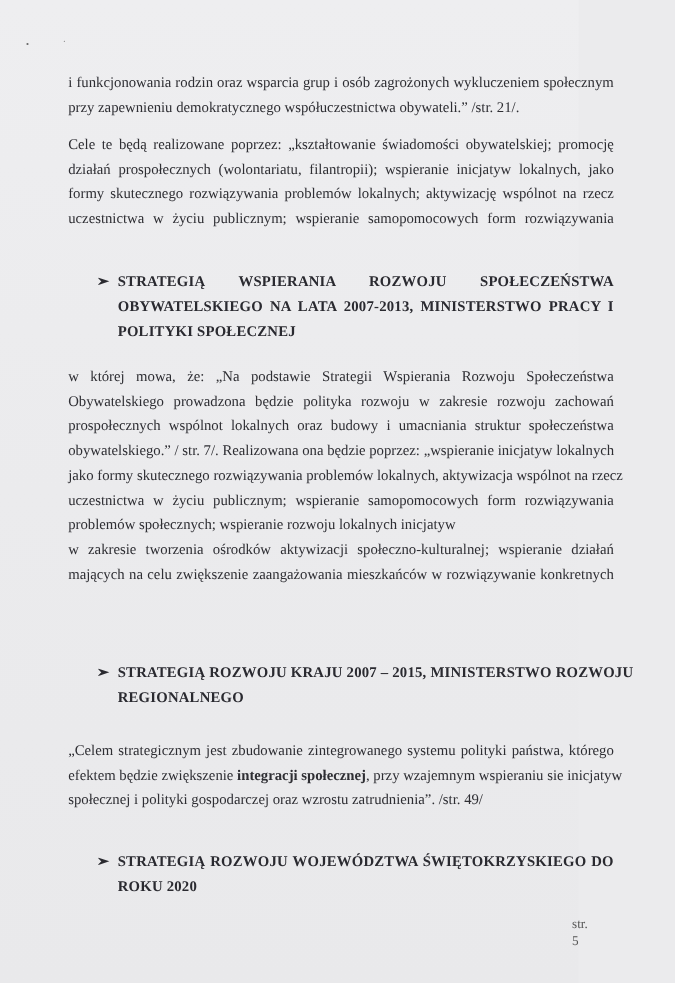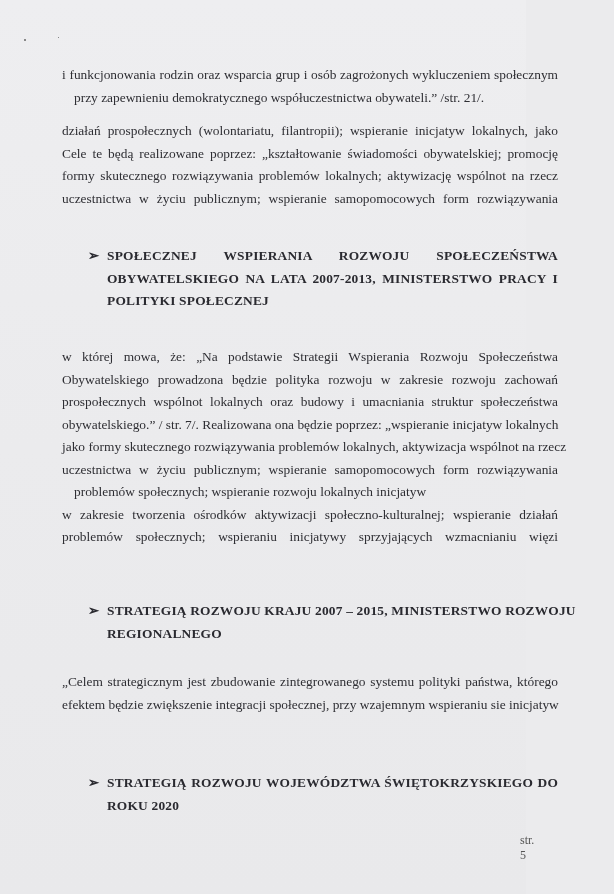--- a/index.html
+++ b/index.html
@@ -14,86 +14,87 @@
     position: absolute; left: 0; top: 0; width: 526px; height: 894px;
     background: linear-gradient(180deg, #eeeef0 0%, #ebebed 50%, #e9e9eb 100%);
   }
   .speck { position: absolute; width: 2px; height: 2px; background: #666; border-radius: 1px; }
   .para {
     position: absolute; left: 62px; width: 496px;
     font-size: 13.4px; line-height: 22.5px;
     text-align: justify; margin: 0;
   }
   .line { display: block; text-align: justify; text-align-last: justify; white-space: nowrap; }
-  .line.last { text-align-last: left; margin-left: 12px; }
+  .line.last { text-align-last: left; }
   .heading {
     position: absolute; left: 88px; width: 470px;
     font-weight: bold; font-size: 13.4px; line-height: 22.5px;
     letter-spacing: 0.2px; color: #2a2a30;
   }
   .heading .arrow { position: absolute; left: 0; top: 0; width: 14px; }
   .heading .htext { margin-left: 19px; }
   .heading .hline { display: block; text-align: justify; text-align-last: justify; white-space: nowrap; }
   .heading .hline.last { text-align-last: left; }
-  .bold { font-weight: normal; }
+  .bold { font-weight: bold; }
   .footer {
     position: absolute; left: 520px; top: 833px; font-size: 12px; color: #555;
   }
 </style>
 </head>
 <body>
 
 <div class="page">
   <span class="speck" style="left:24px;top:39px;"></span>
   <span class="speck" style="left:58px;top:37px;width:1px;height:1px;"></span>
 
   <div class="para" style="top:64px;">
     <span class="line">i funkcjonowania rodzin oraz wsparcia grup i osób zagrożonych wykluczeniem społecznym</span>
     <span class="line last">przy zapewnieniu demokratycznego współuczestnictwa obywateli.” /str. 21/.</span>
   </div>
 
   <div class="para" style="top:120px;">
+    <span class="line">Cele te będą realizowane poprzez: „kształtowanie świadomości obywatelskiej; promocję</span>
     <span class="line">działań prospołecznych (wolontariatu, filantropii); wspieranie inicjatyw lokalnych, jako</span>
-    <span class="line">Cele te będą realizowane poprzez: „kształtowanie świadomości obywatelskiej; promocję</span>
     <span class="line">formy skutecznego rozwiązywania problemów lokalnych; aktywizację wspólnot na rzecz</span>
     <span class="line">uczestnictwa w życiu publicznym; wspieranie samopomocowych form rozwiązywania</span>
   </div>
 
   <div class="heading" style="top:245px;">
     <span class="arrow">➢</span>
     <div class="htext">
-      <span class="hline">SPOŁECZNEJ WSPIERANIA ROZWOJU SPOŁECZEŃSTWA</span>
+      <span class="hline">STRATEGIĄ WSPIERANIA ROZWOJU SPOŁECZEŃSTWA</span>
       <span class="hline">OBYWATELSKIEGO NA LATA 2007-2013, MINISTERSTWO PRACY I</span>
       <span class="hline last">POLITYKI SPOŁECZNEJ</span>
     </div>
   </div>
 
-  <div class="para" style="top:346px;">
+  <div class="para" style="top:331px;">
     <span class="line">w której mowa, że: „Na podstawie Strategii Wspierania Rozwoju Społeczeństwa</span>
     <span class="line">Obywatelskiego prowadzona będzie polityka rozwoju w zakresie rozwoju zachowań</span>
     <span class="line">prospołecznych wspólnot lokalnych oraz budowy i umacniania struktur społeczeństwa</span>
     <span class="line">obywatelskiego.” / str. 7/. Realizowana ona będzie poprzez: „wspieranie inicjatyw lokalnych</span>
     <span class="line">jako formy skutecznego rozwiązywania problemów lokalnych, aktywizacja wspólnot na rzecz</span>
     <span class="line">uczestnictwa w życiu publicznym; wspieranie samopomocowych form rozwiązywania</span>
     <span class="line last">problemów społecznych; wspieranie rozwoju lokalnych inicjatyw</span>
     <span class="line">w zakresie tworzenia ośrodków aktywizacji społeczno-kulturalnej; wspieranie działań</span>
-    <span class="line">problemów społecznych; wspieraniu inicjatywy sprzyjających wzmacnianiu więzi</span>
+    <span class="line">mających na celu zwiększenie zaangażowania mieszkańców w rozwiązywanie konkretnych</span>
   </div>
 
   <div class="heading" style="top:600px;">
     <span class="arrow">➢</span>
     <div class="htext">
       <span class="hline">STRATEGIĄ ROZWOJU KRAJU 2007 – 2015, MINISTERSTWO ROZWOJU</span>
       <span class="hline last">REGIONALNEGO</span>
     </div>
   </div>
 
   <div class="para" style="top:671px;">
     <span class="line">„Celem strategicznym jest zbudowanie zintegrowanego systemu polityki państwa, którego</span>
     <span class="line"><span>efektem będzie zwiększenie </span><span class="bold">integracji społecznej</span><span>, przy wzajemnym wspieraniu sie inicjatyw</span></span>
+    <span class="line last">społecznej i polityki gospodarczej oraz wzrostu zatrudnienia”. /str. 49/</span>
   </div>
 
   <div class="heading" style="top:772px;">
     <span class="arrow">➢</span>
     <div class="htext">
       <span class="hline">STRATEGIĄ ROZWOJU WOJEWÓDZTWA ŚWIĘTOKRZYSKIEGO DO</span>
       <span class="hline last">ROKU 2020</span>
     </div>
   </div>
 

